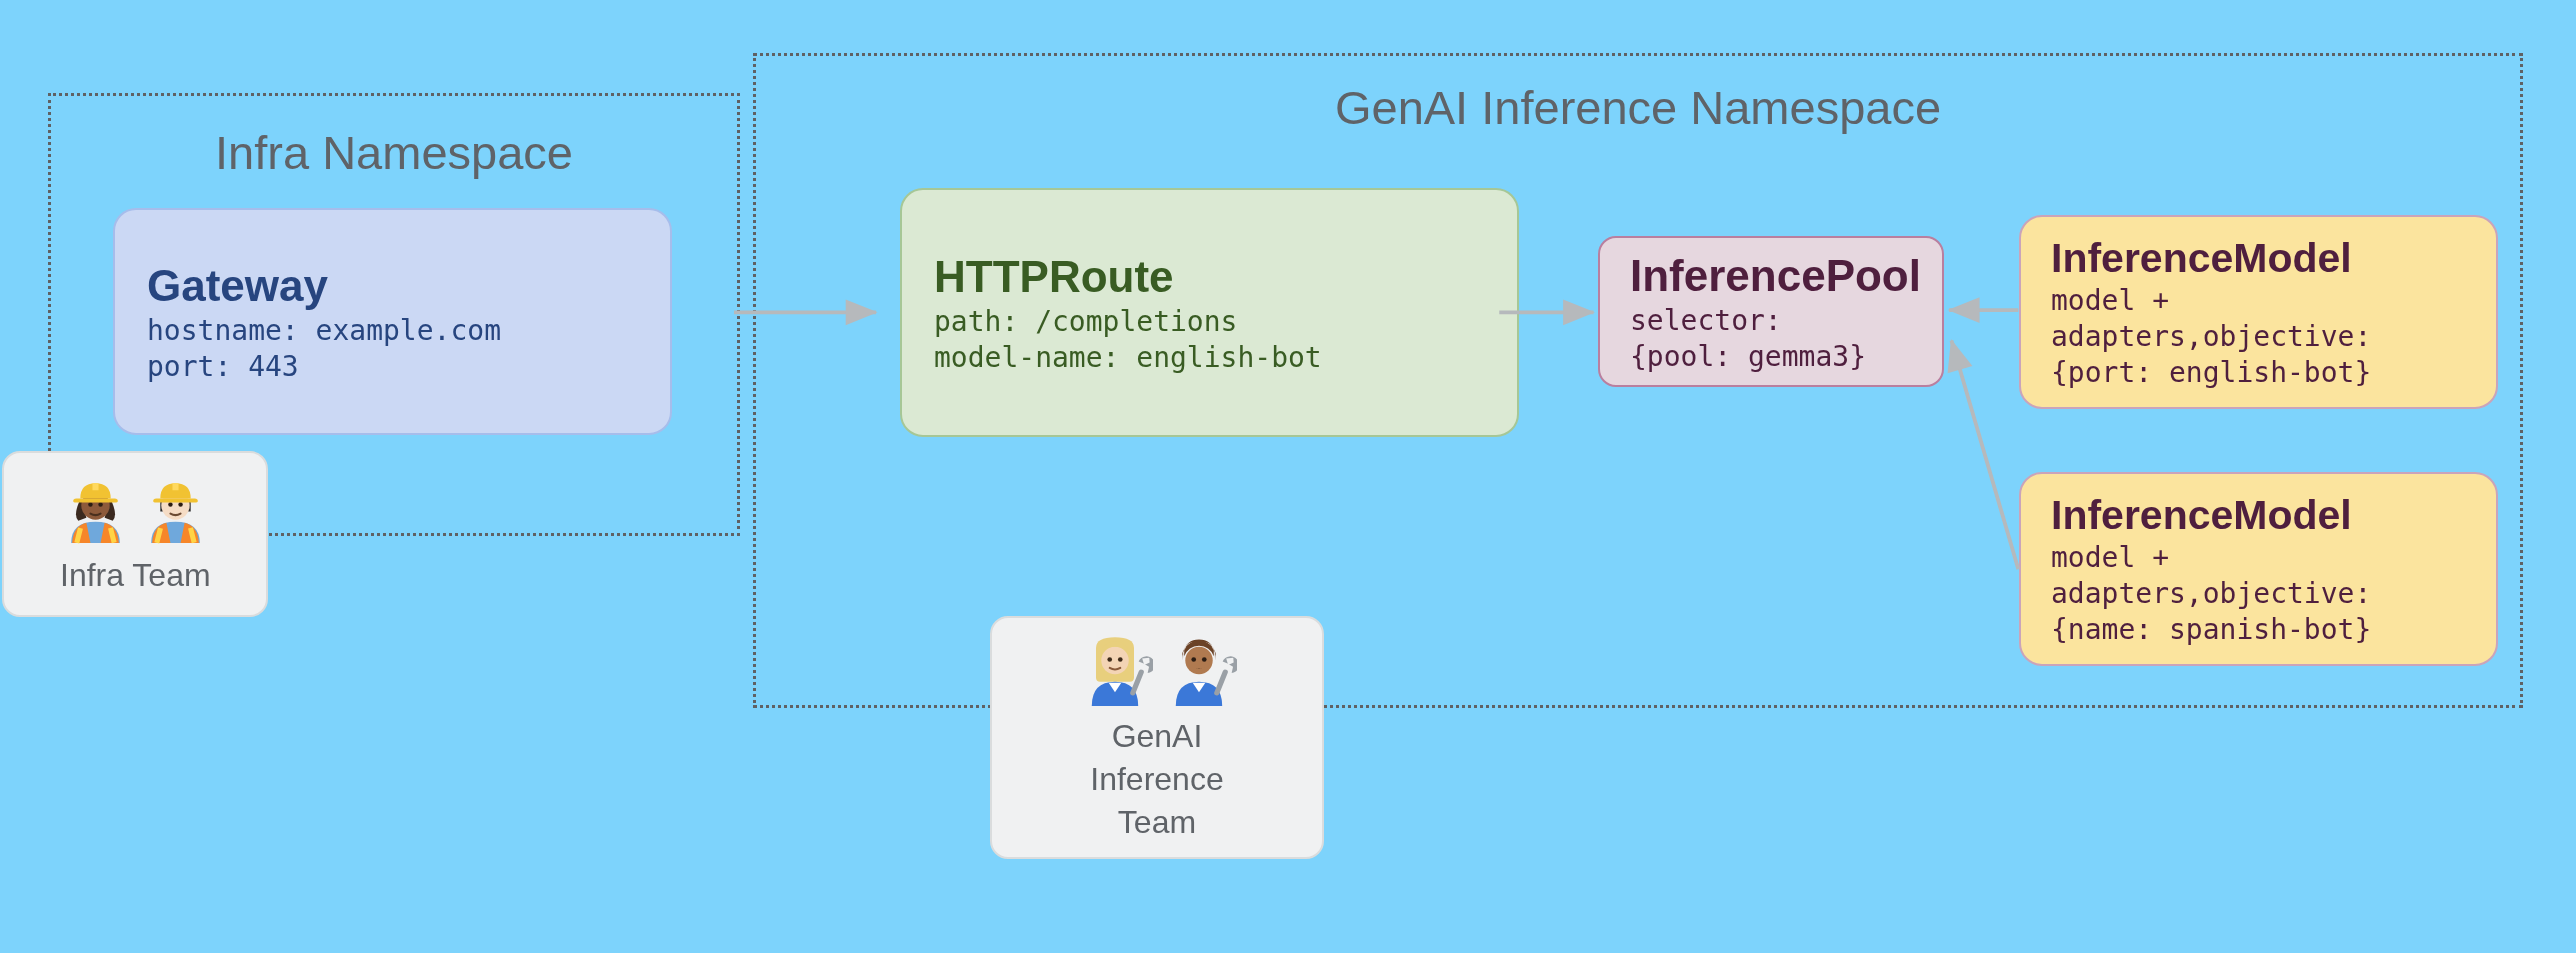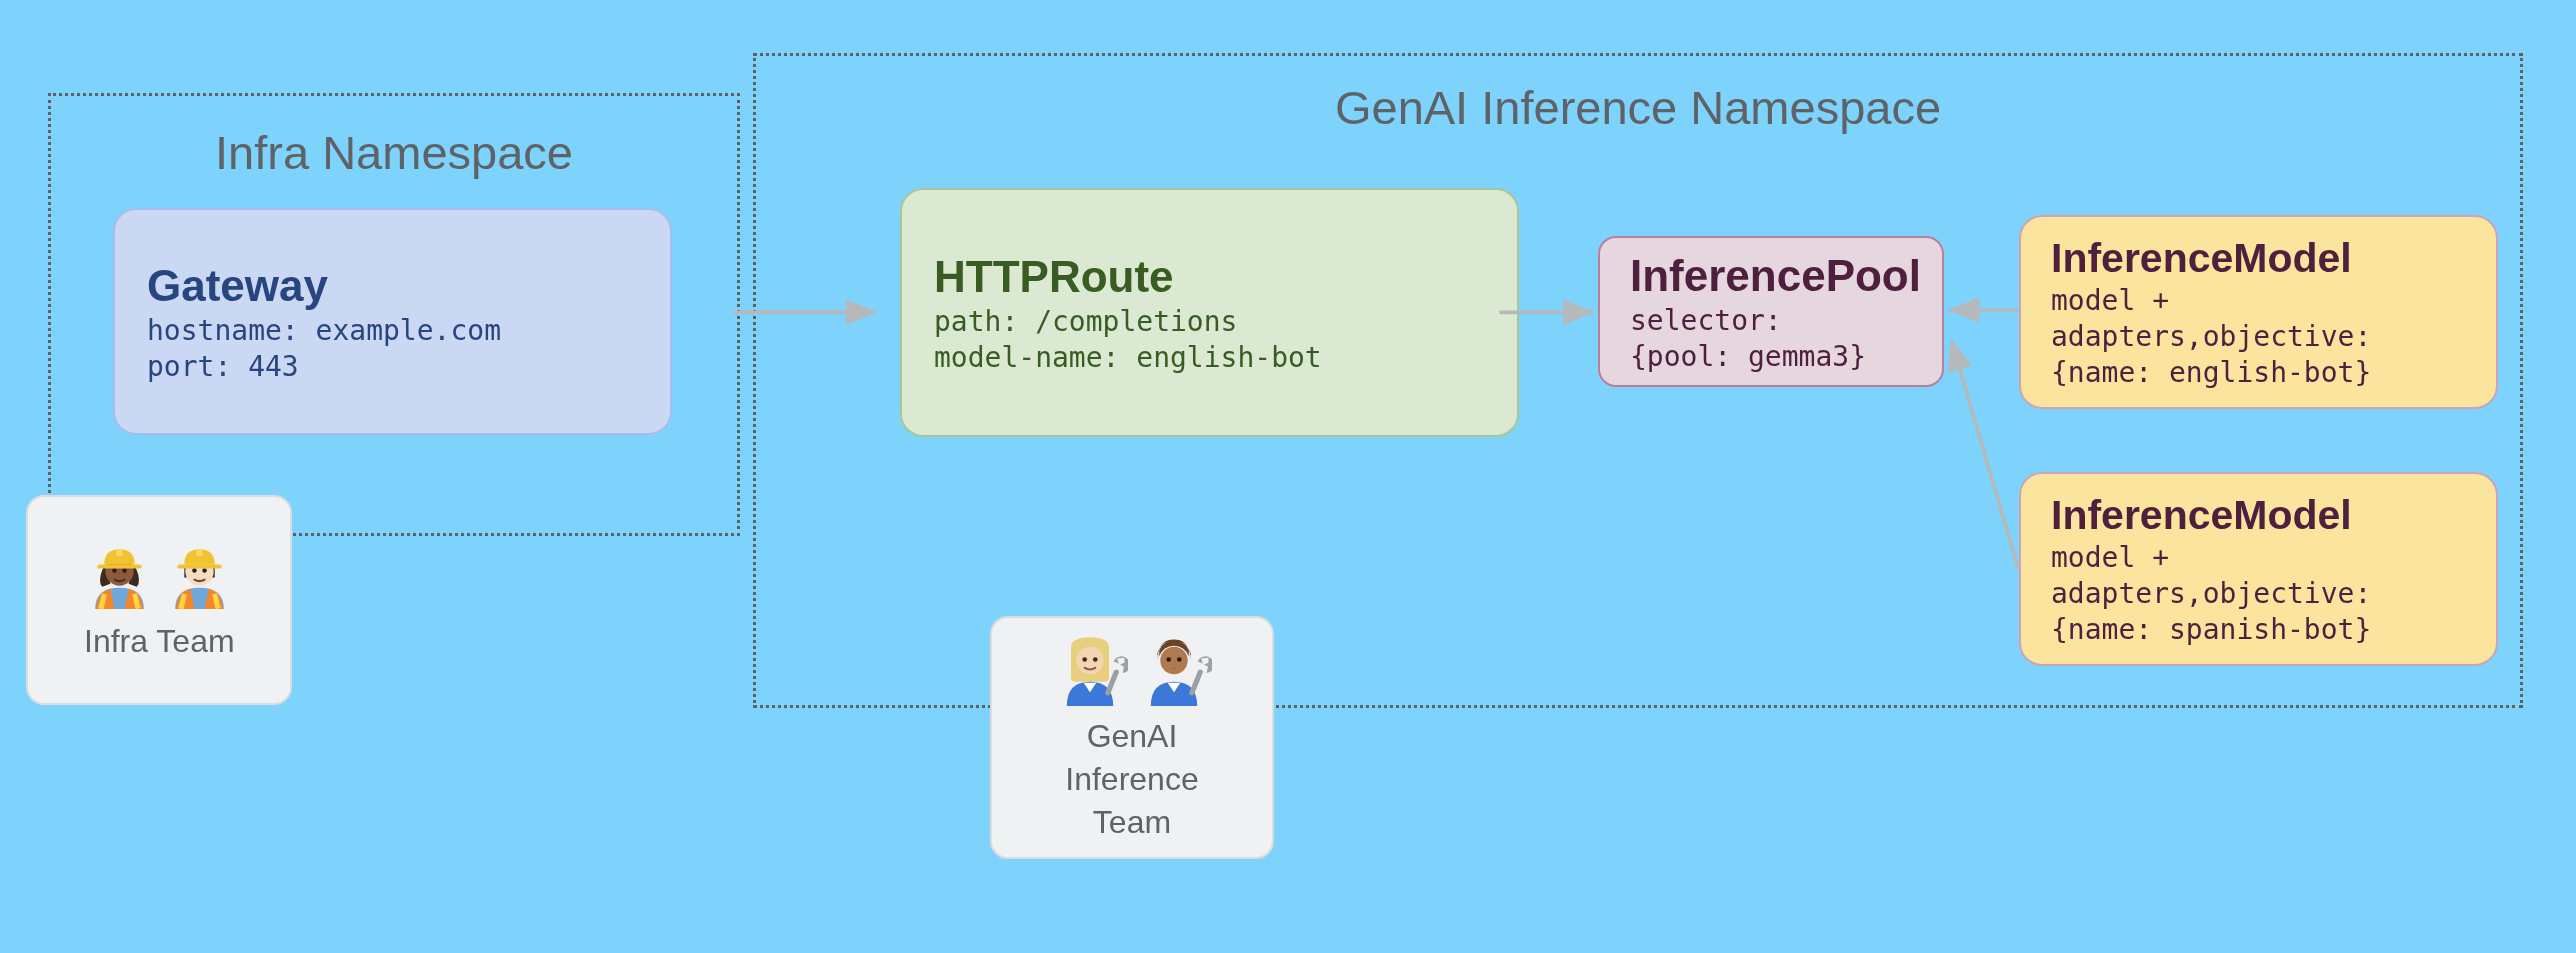--- a/index.html
+++ b/index.html
@@ -96,31 +96,31 @@
   <div class="node" style="left: 1598px; top: 236px; width: 346px; height: 151px; border-radius: 18px; padding: 7.6px 30px; background: rgb(230, 215, 223); border-color: rgb(185, 127, 159); color: rgb(79, 31, 62);">
     <div class="node-title">InferencePool</div>
     <div class="node-line">selector:</div>
     <div class="node-line">{pool: gemma3}</div>
   </div>
 
   <div class="node" style="left: 2019px; top: 215px; width: 479px; height: 194px; padding: 7.6px 30px; background: rgb(251, 228, 158); border-color: rgb(202, 164, 186); color: rgb(79, 31, 62);">
     <div class="node-title" style="font-size:41px;line-height:50px;">InferenceModel</div>
     <div class="node-line">model +</div>
     <div class="node-line">adapters,objective:</div>
-    <div class="node-line">{name: english-bot}</div>
+    <div class="node-line">{port: english-bot}</div>
   </div>
 
   <div class="node" style="left: 2019px; top: 472px; width: 479px; height: 194px; padding: 7.6px 30px; background: rgb(251, 228, 158); border-color: rgb(202, 164, 186); color: rgb(79, 31, 62);">
     <div class="node-title" style="font-size:41px;line-height:50px;">InferenceModel</div>
     <div class="node-line">model +</div>
     <div class="node-line">adapters,objective:</div>
     <div class="node-line">{name: spanish-bot}</div>
   </div>
 
-  <div class="team" style="left:2.3px;top:495px;width:266px;height:210px;margin-left:24px;">
+  <div class="team" style="left:2.3px;top:451px;width:266px;height:166px;">
     <div class="emoji-row">
       <svg width="73" height="73" viewBox="0 0 72 72">
         <path d="M12 71 Q12 50 36 50 Q60 50 60 71 Z" fill="#6fa8dc"></path>
         <path d="M13 71 Q14 54 27 51 L31 71 Z" fill="#f6862a"></path>
         <path d="M59 71 Q58 54 45 51 L41 71 Z" fill="#f6862a"></path>
         <rect x="17" y="56" width="5" height="15" fill="#ffd447" transform="rotate(14 19 63)"></rect>
         <rect x="50" y="56" width="5" height="15" fill="#ffd447" transform="rotate(-14 52 63)"></rect>
         <path d="M20 30 Q14 44 19 49 L27 46 L23 30 Z" fill="#3b2a20"></path>
         <path d="M52 30 Q58 44 53 49 L45 46 L49 30 Z" fill="#3b2a20"></path>
         <circle cx="36" cy="34" r="14" fill="#8d5a3b"></circle>
@@ -144,21 +144,21 @@
         <circle cx="41" cy="33" r="2.2" fill="#2b1d14"></circle>
         <path d="M31 42 Q36 45 41 42" stroke="#6b4a33" stroke-width="2" fill="none" stroke-linecap="round"></path>
         <path d="M21 27 Q21 12 36 12 Q51 12 51 27 Z" fill="#f1c232"></path>
         <path d="M17 27 L55 27 Q58 27 58 29.5 Q58 31 55 31 L17 31 Q14 31 14 29.5 Q14 27 17 27 Z" fill="#f1c232"></path>
         <rect x="33" y="12" width="6" height="7" fill="#ffd95e"></rect>
       </svg>
     </div>
     <div class="team-label">Infra Team</div>
   </div>
 
-  <div class="team" style="left:990px;top:616px;width:284px;height:243px;gap:7.6px;">
+  <div class="team" style="left:990px;top:616px;width:334px;height:243px;gap:7.6px;">
     <div class="emoji-row">
       <svg width="76" height="76" viewBox="0 0 72 72">
         <path d="M18 16 Q18 6 36 6 Q54 6 54 16 L54 44 Q54 48 50 48 L22 48 Q18 48 18 44 Z" fill="#e8cf7d"></path>
         <circle cx="36" cy="28" r="13" fill="#f3d4b5"></circle>
         <path d="M23 22 Q27 14 36 15 Q45 14 49 22 L49 18 Q45 10 36 10 Q27 10 23 18 Z" fill="#e8cf7d"></path>
         <circle cx="31" cy="27" r="2.2" fill="#3d2a1a"></circle>
         <circle cx="41" cy="27" r="2.2" fill="#3d2a1a"></circle>
         <path d="M31 35 Q36 38 41 35" stroke="#8a5a3a" stroke-width="2" fill="none" stroke-linecap="round"></path>
         <path d="M14 71 Q14 48 36 48 Q58 48 58 71 Z" fill="#3b78d8"></path>
         <path d="M30 49 L36 58 L42 49 Z" fill="#ffffff"></path>

